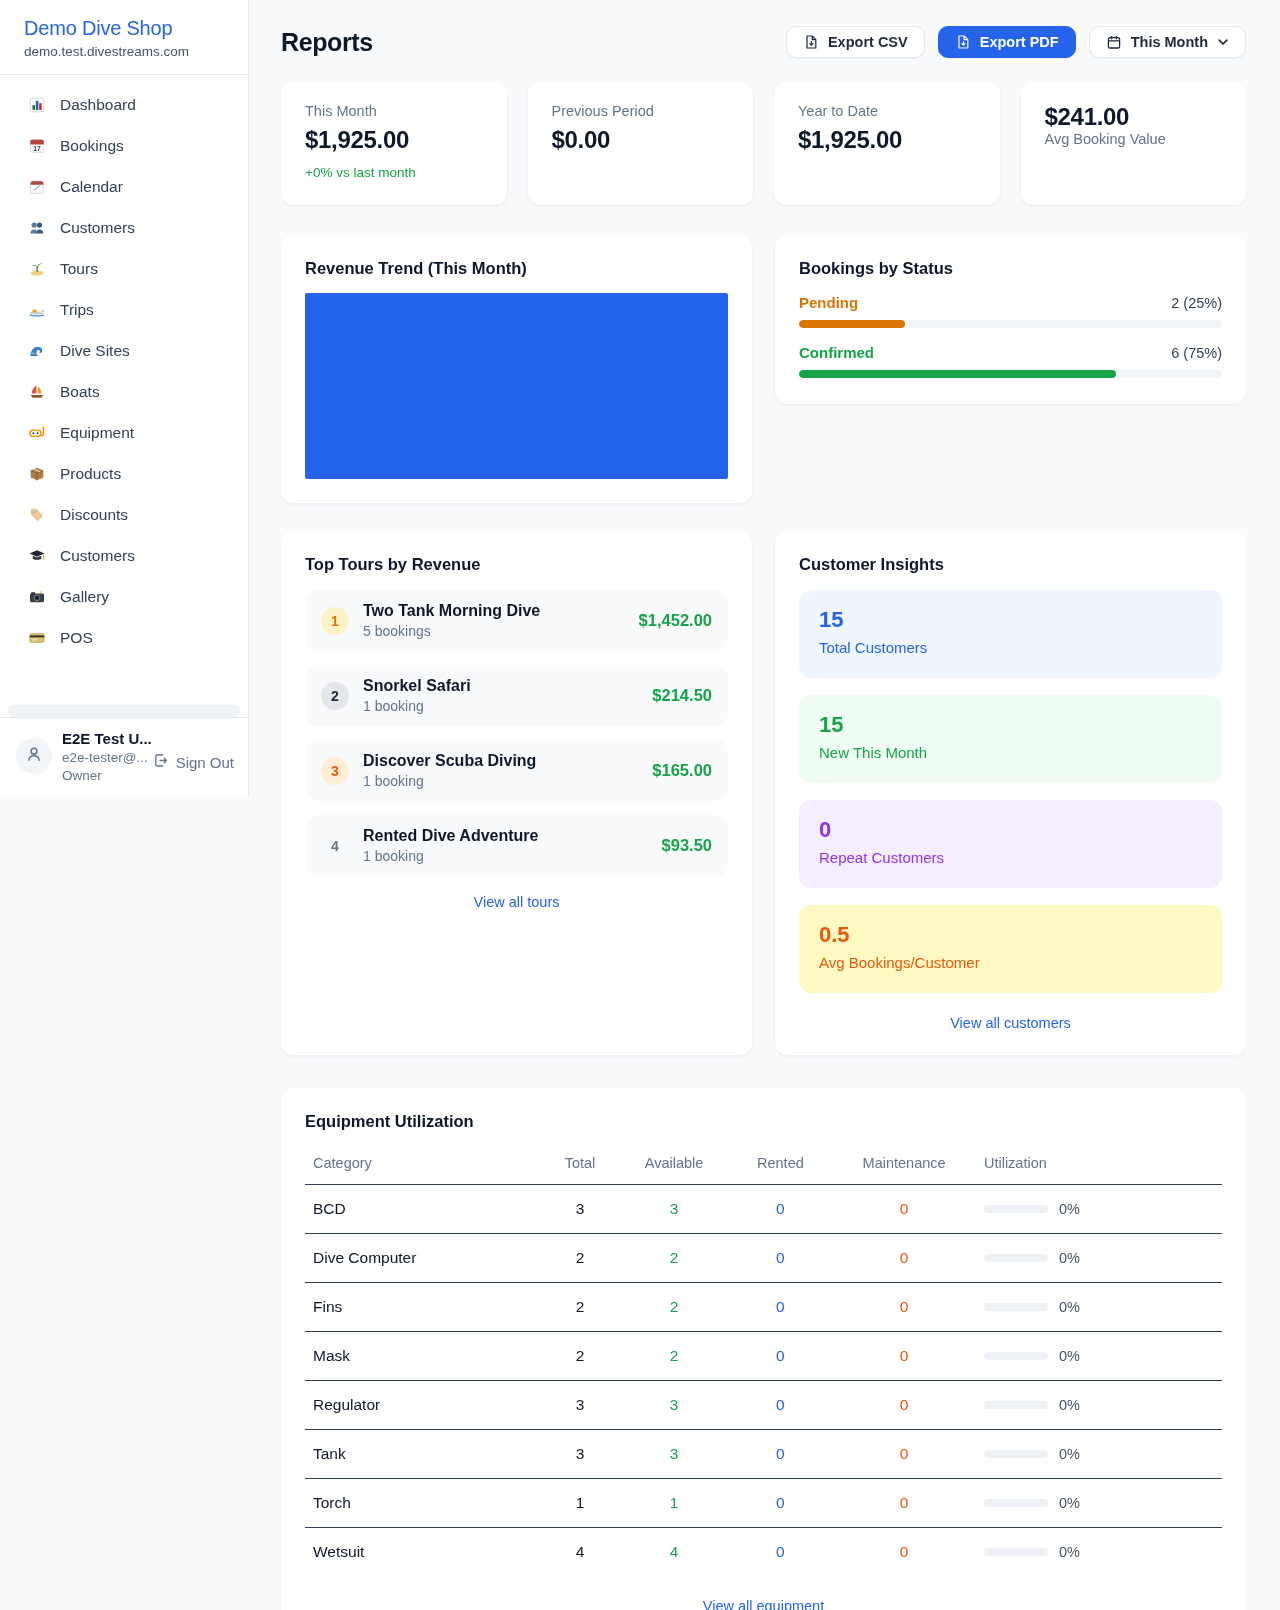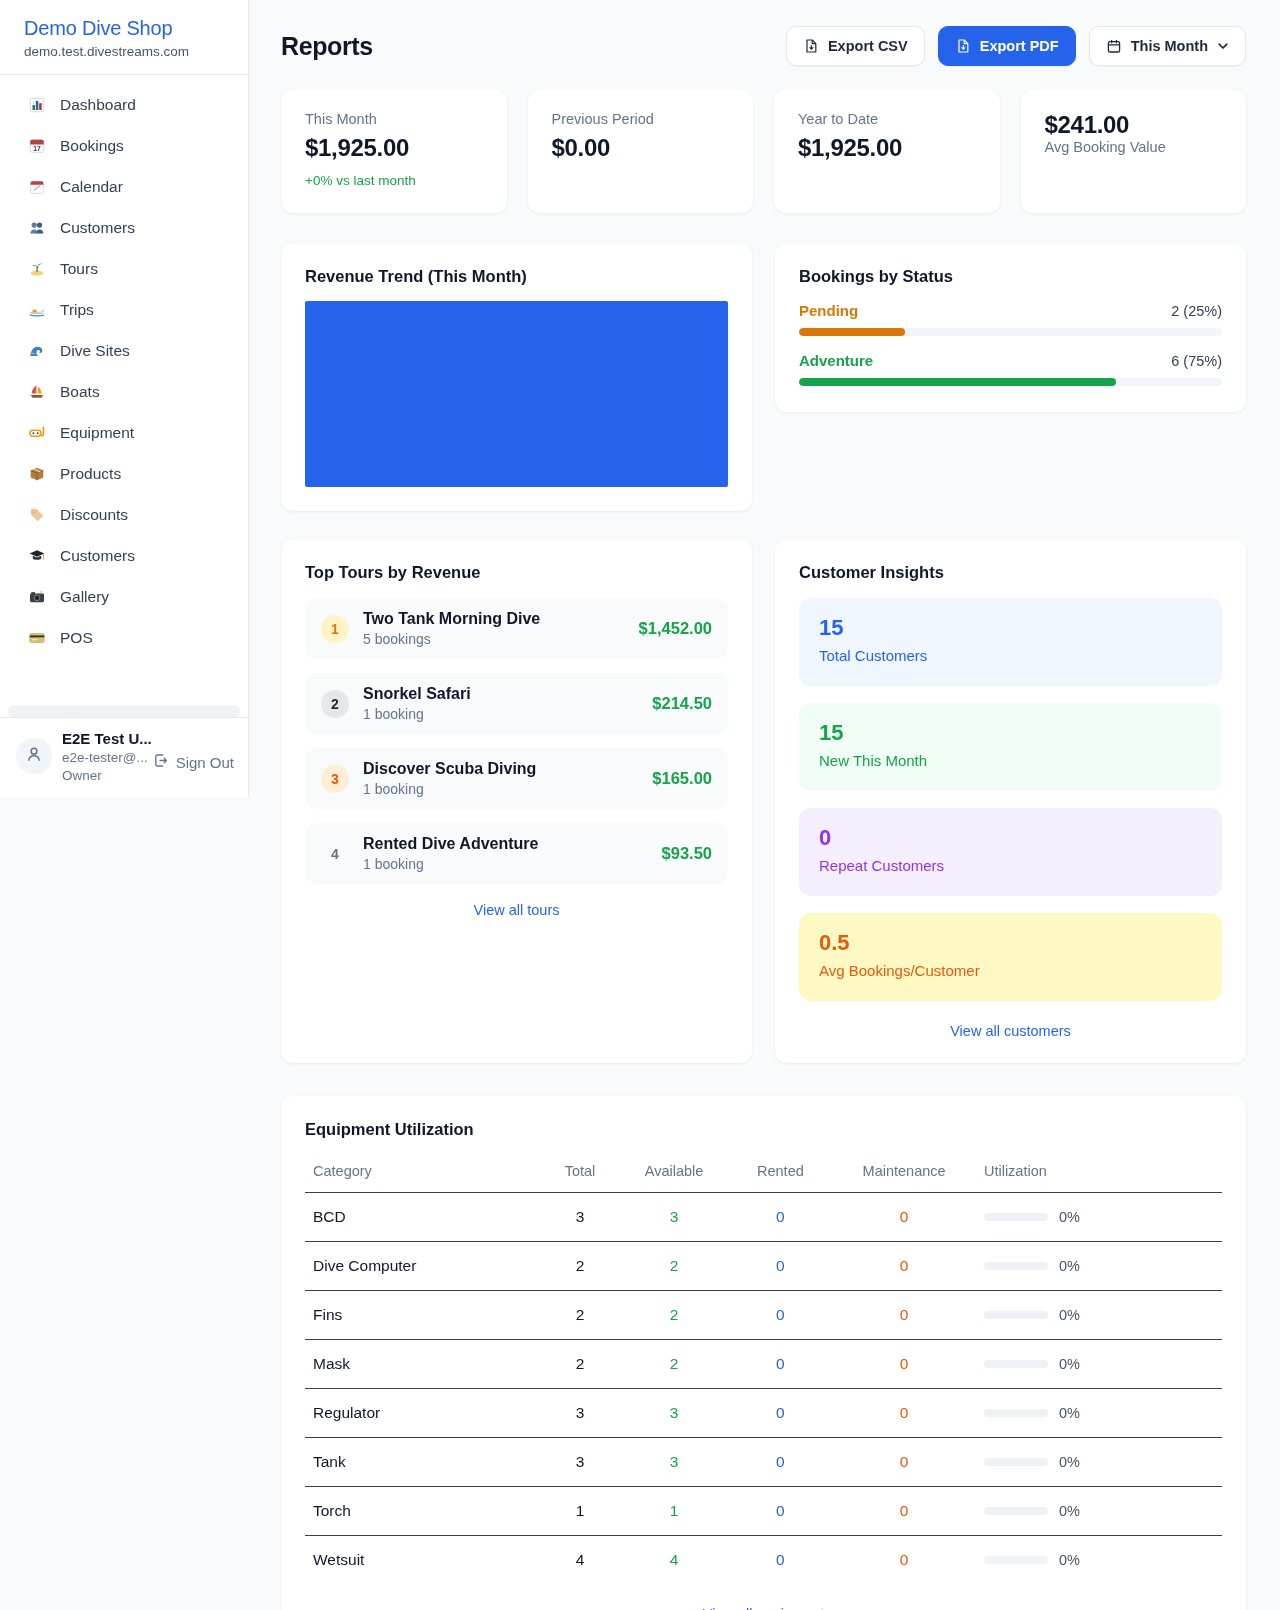--- a/index.html
+++ b/index.html
@@ -33,21 +33,21 @@
   .user-email { font-size:13.5px; color:#64748b; margin-top:3px; }
   .user-role { font-size:13.5px; color:#64748b; margin-top:3px; }
   .signout { position:absolute; right:14px; top:34px; display:flex; align-items:center; gap:7px;
     color:#64748b; font-size:15px; cursor:pointer; background:none; border:none; font-family:inherit;}
   
   .main { margin-left:249px; padding:26px 34px 0 32px; }
   .page-head { display:flex; align-items:center; justify-content:space-between; margin-bottom:24px; }
   .page-title { font-size:25px; font-weight:700; letter-spacing:-0.4px; color:#0f172a; }
   .head-actions { display:flex; align-items:center; gap:13px; }
   .btn {
-    height:40px; border-radius:10px; font-size:14.5px; font-weight:600; padding:0 16px;
+    height:32px; border-radius:10px; font-size:14.5px; font-weight:600; padding:0 16px;
     display:inline-flex; align-items:center; gap:9px; cursor:pointer; font-family:inherit;
     background:#fff; border:1px solid #e2e8f0; color:#1e293b; box-shadow:0 1px 2px rgba(15,23,42,.04);
   }
   .btn.primary { background:#2563eb; border-color:#2563eb; color:#fff; }
   .btn .ic { display:inline-flex; }
   
   .card { background:#fff; border-radius:12px; box-shadow:0 1px 3px rgba(15,23,42,.07); }
   .card-title { font-size:16.5px; font-weight:700; color:#0f172a; }
   
   .stats { display:grid; grid-template-columns:repeat(4,1fr); gap:21px; margin-bottom:30px; }
@@ -371,21 +371,21 @@
               <span class="status-name" style="color: rgb(217, 119, 6);">Pending</span>
               <span class="status-count">2 (25%)</span>
             </div>
             <div class="status-track">
               <div class="status-fill" style="background: rgb(217, 119, 6); width: 25%;"></div>
             </div>
           </div>
 
           <div class="status-row">
             <div class="status-line">
-              <span class="status-name" style="color: rgb(22, 163, 74);">Adventure</span>
+              <span class="status-name" style="color: rgb(22, 163, 74);">Confirmed</span>
               <span class="status-count">6 (75%)</span>
             </div>
             <div class="status-track">
               <div class="status-fill" style="background: rgb(22, 163, 74); width: 75%;"></div>
             </div>
           </div>
         </div>
     </div>
   </section>
 

